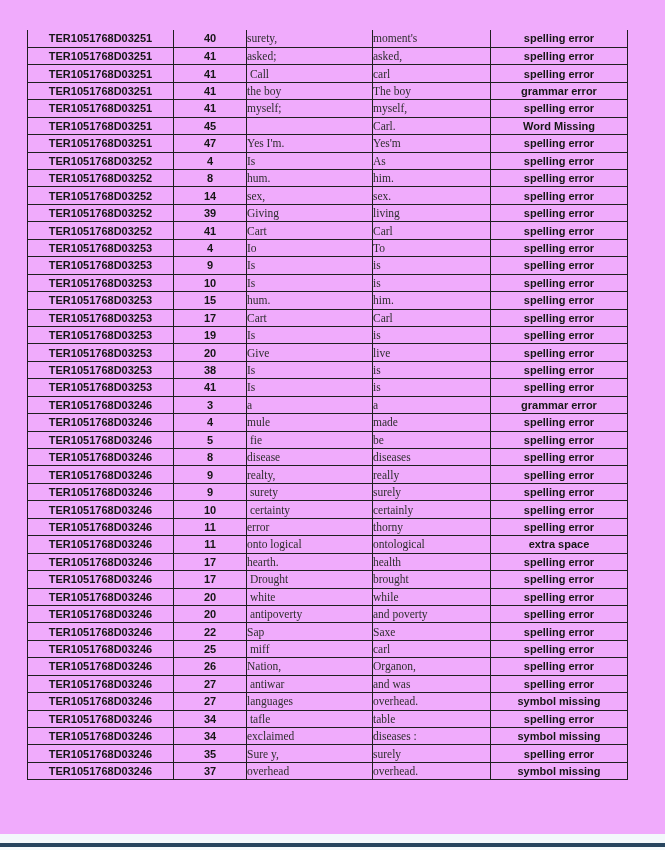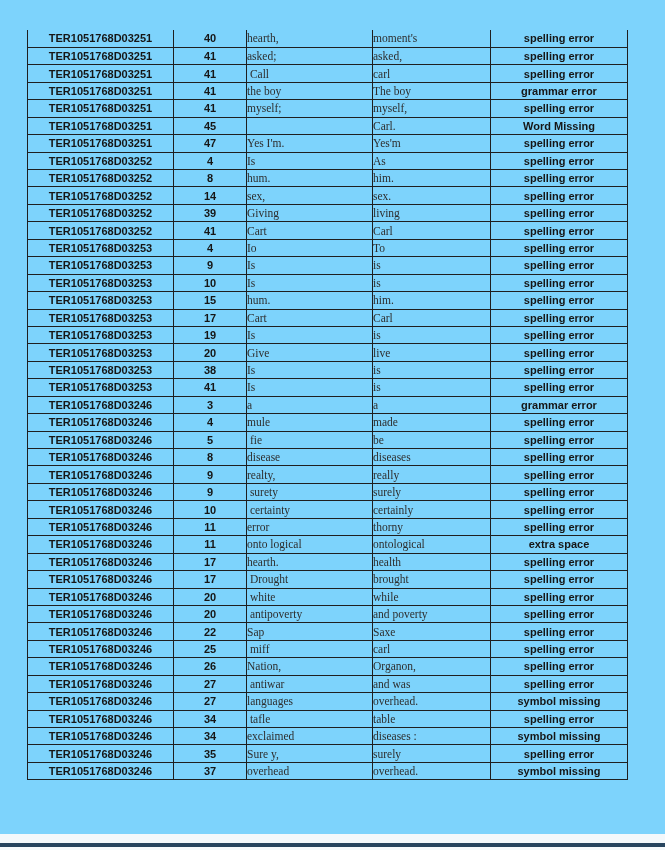--- a/index.html
+++ b/index.html
@@ -5,21 +5,21 @@
   html, body {
     margin: 0;
     padding: 0;
     background: #ffffff;
     font-family: "Liberation Sans", sans-serif;
   }
   .page {
     position: relative;
     width: 665px;
     height: 850px;
-    background: #7dd3fc;
+    background: #f0abfc;
     overflow: hidden;
   }
   table.error-table {
     position: absolute;
     left: 27px;
     top: 30px;
     width: 600px;
     border-collapse: collapse;
     table-layout: fixed;
   }
@@ -82,21 +82,21 @@
       <col style="width:146px">
       <col style="width:73px">
       <col style="width:126px">
       <col style="width:118px">
       <col style="width:137px">
     </colgroup>
     <tbody id="table-body">
         <tr>
           <td class="c-id">TER1051768D03251</td>
           <td class="c-line">40</td>
-          <td class="c-error">hearth,</td>
+          <td class="c-error">surety,</td>
           <td class="c-correction">moment's</td>
           <td class="c-type">spelling error</td>
         </tr>
         <tr>
           <td class="c-id">TER1051768D03251</td>
           <td class="c-line">41</td>
           <td class="c-error">asked;</td>
           <td class="c-correction">asked,</td>
           <td class="c-type">spelling error</td>
         </tr>

